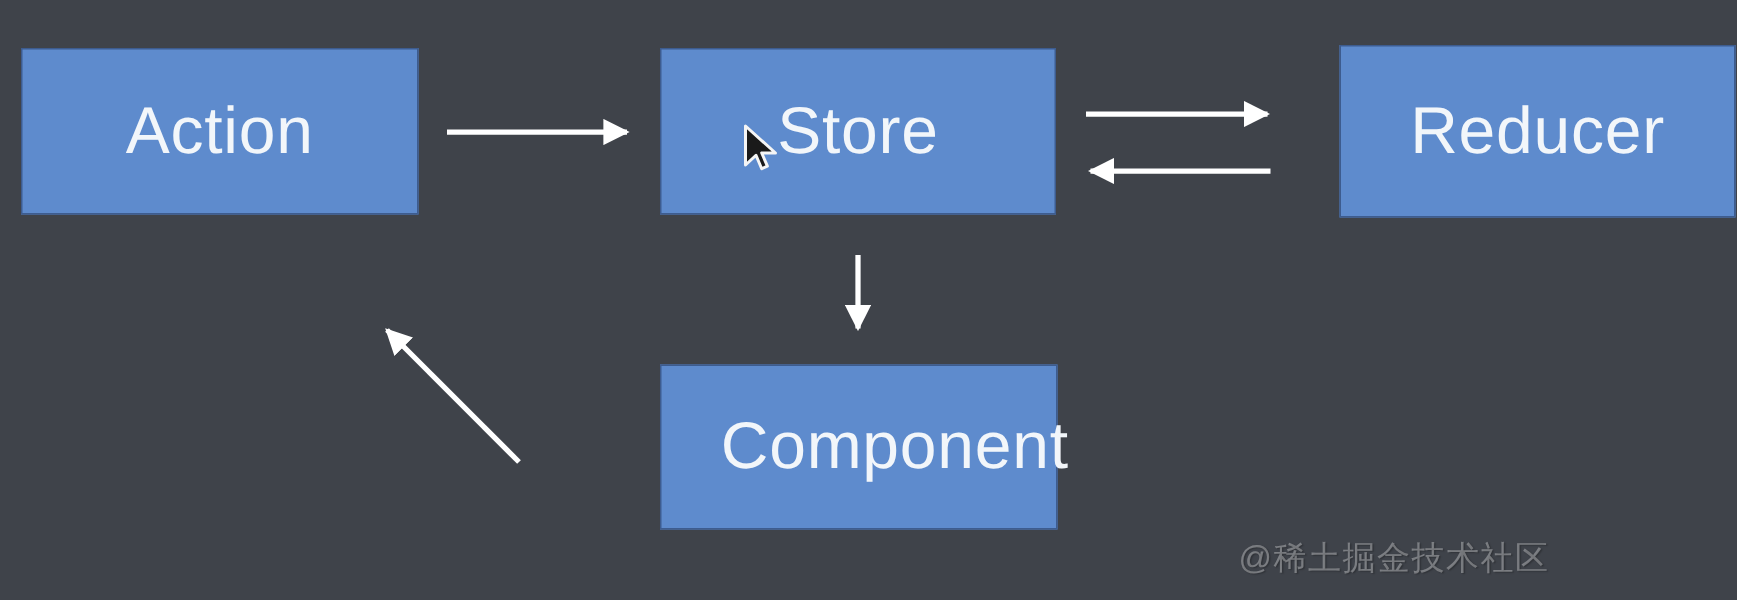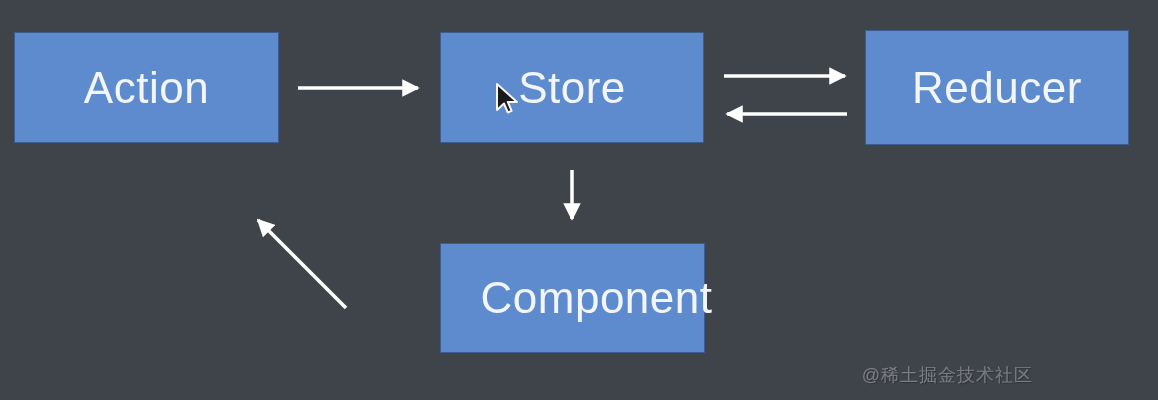--- a/index.html
+++ b/index.html
@@ -32,21 +32,21 @@
   }
   .node span {
     color: var(--node-text);
     font-size: 44px;
     font-weight: 400;
     letter-spacing: 0.5px;
     white-space: nowrap;
   }
   #node-action    { left: 14px;  top: 32px;  width: 265px; height: 111px; }
   #node-store     { left: 440px; top: 32px;  width: 264px; height: 111px; }
-  #node-reducer   { left: 865px; top: 30px;  width: 264px; height: 115px; }
+  #node-reducer   { left: 893px; top: 30px;  width: 264px; height: 115px; }
   #node-component { left: 440px; top: 243px; width: 265px; height: 110px; padding-left: 48px; }
   svg.arrows {
     position: absolute;
     left: 0; top: 0;
     width: 1158px; height: 400px;
     pointer-events: none;
   }
   svg.arrows line {
     stroke: var(--arrow);
     stroke-width: 3.5;
@@ -56,21 +56,21 @@
     left: 495px;
     top: 82px;
     width: 26px;
     height: 34px;
     pointer-events: none;
   }
   .watermark {
     position: absolute;
     right: 15px;
     bottom: 13px;
-    font-size: 18px;
+    font-size: 22px;
     letter-spacing: 1px;
     color: var(--watermark-color);
     text-shadow: 1px 1px 1px rgba(0,0,0,0.25);
     white-space: nowrap;
   }
 </style>
 </head>
 <body>
 
 <div class="stage">

